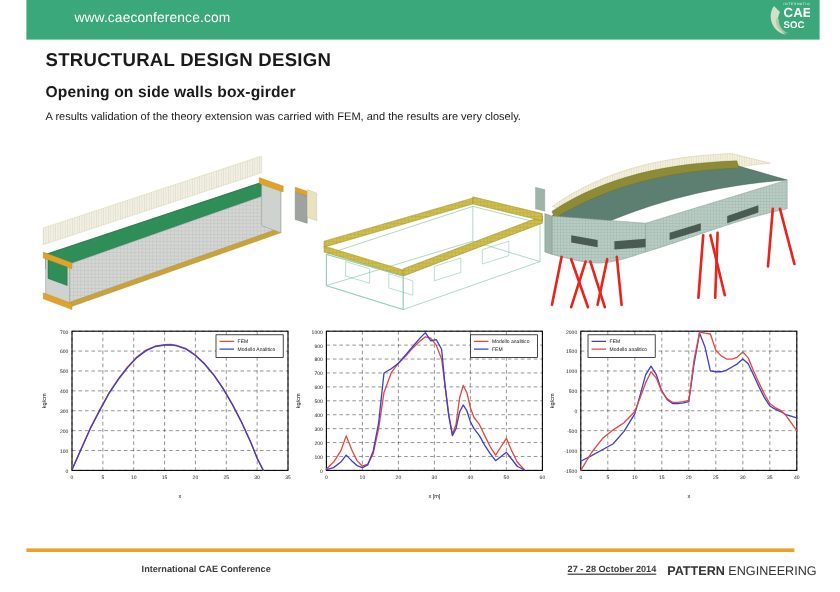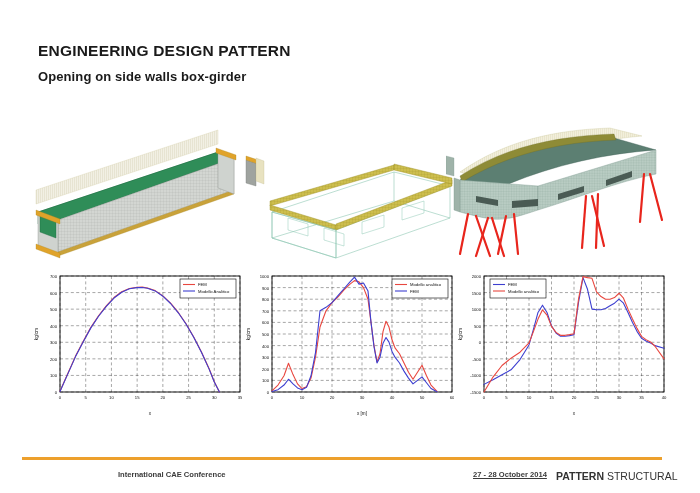--- a/index.html
+++ b/index.html
@@ -65,23 +65,37 @@
   .foot-date{left:437px;text-decoration:underline;}
   .foot-company{left:520px;font-weight:normal;font-size:10.5px;color:#333;}
   .foot-company b{font-weight:bold;}
   .foot-page{left:685px;top:471px;font-weight:bold;font-size:8px;color:#555;text-align:center;}
 </style>
 </head>
 <body>
 
 <div class="slide">
 
-
-  <div class="title">ENGINEERING DESIGN PATTERN</div>
+  <div class="banner">
+    <div class="banner-url">www.caeconference.com</div>
+    <div class="logo">
+      <svg viewBox="0 0 34 31">
+        <path d="M4 4 C -2 12, 2 26, 14 28 C 8 24, 5 17, 9 9 Z" fill="#d9e3cf" opacity=".95"></path>
+        <path d="M6 14 C 4 22, 10 27, 17 27 C 11 25, 8 21, 8 15 Z" fill="#b9c9a3" opacity=".9"></path>
+        <rect x="10" y="3" width="22" height="10" fill="none"></rect>
+        <text x="12" y="13" font-family="Liberation Sans, sans-serif" font-size="11" font-weight="bold" fill="#ffffff">CAE</text>
+        <text x="12" y="22" font-family="Liberation Sans, sans-serif" font-size="8" font-weight="bold" fill="#ffffff">SOC</text>
+        <text x="12" y="3.5" font-family="Liberation Sans, sans-serif" font-size="2.6" fill="#ffffff">I N T E R N A T I O N A L</text>
+      </svg>
+    </div>
+  </div>
+
+  <div class="title">STRUCTURAL DESIGN DESIGN</div>
   <div class="subtitle">Opening on side walls box-girder</div>
+  <div class="lead">A results validation of  the theory extension was carried with FEM, and the results are very closely.</div>
 
   <div class="models">
 
     <div class="model m1">
       <svg viewBox="0 0 226 140">
         <defs>
           <pattern id="mshA" width="3" height="3" patternUnits="userSpaceOnUse">
             <rect width="3" height="3" fill="#d3d6d2"></rect>
             <path d="M0 0 V3 M0 0 H3" stroke="#9aa09a" stroke-width=".3"></path>
           </pattern>
@@ -343,16 +357,16 @@
           <text x="54" y="20.2" font-family="Liberation Sans, sans-serif" font-size="4.2" fill="#111">FEM</text>
           <line x1="39" y1="25" x2="51" y2="25" stroke="#e8473f" stroke-width="1.1"></line>
           <text x="54" y="26.7" font-family="Liberation Sans, sans-serif" font-size="4.2" fill="#111">Modello analitico</text>
         </svg>
       </div>
   </div>
 
   <div class="rule"></div>
   <div class="foot foot-left">International CAE Conference</div>
   <div class="foot foot-date">27 - 28 October 2014</div>
-  <div class="foot foot-company"><b>PATTERN</b><span> STRUCTURAL</span></div>
+  <div class="foot foot-company"><b>PATTERN</b><span> ENGINEERING</span></div>
   <div class="foot foot-page">13</div>
 
 </div>
 
 </body></html>

